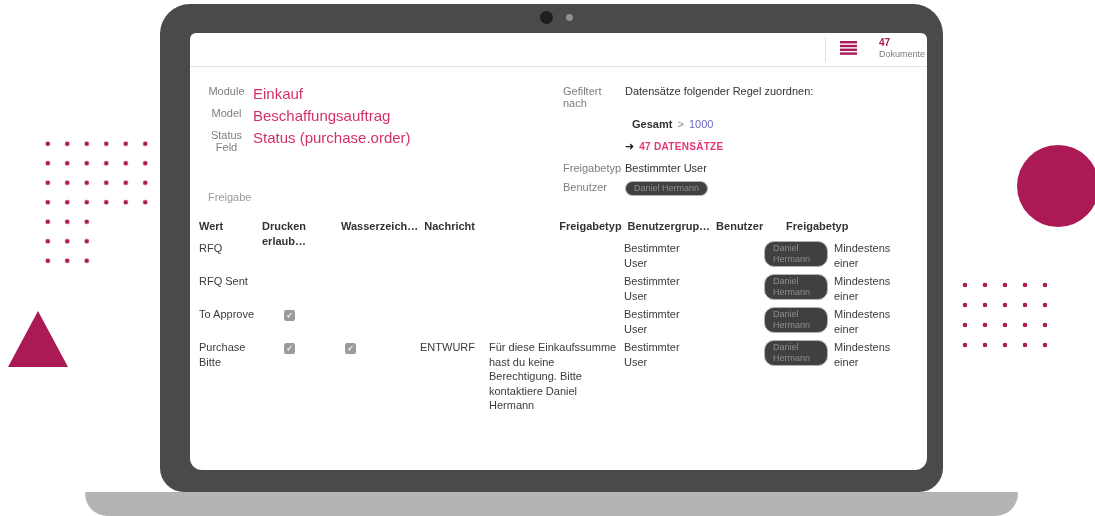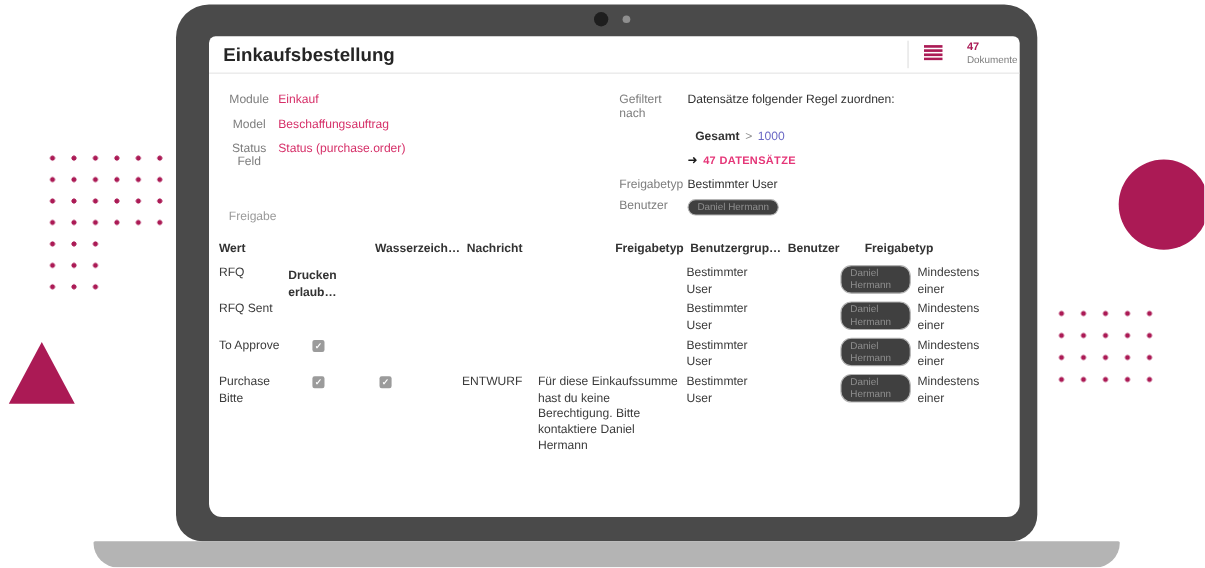--- a/index.html
+++ b/index.html
@@ -30,21 +30,21 @@
 
   .app-header{position:absolute;left:0;top:0;width:100%;height:33px;border-bottom:1px solid #E4E4E4;}
   .app-title{position:absolute;left:13px;top:0;line-height:33px;font-size:17px;font-weight:bold;color:#252525;}
   .hdr-divider{position:absolute;left:635px;top:4px;width:1px;height:25px;background:#DEDEDE;}
   .doc-btn{position:absolute;left:650px;top:4px;display:flex;gap:22px;cursor:pointer;}
   .doc-icon{margin-top:4px;}
   .doc-count{font-size:10px;font-weight:bold;color:#AB1A55;line-height:12px;}
   .doc-label{font-size:9px;color:#7d7d7d;line-height:11px;}
 
   .frm-label{color:#7D7D7D;font-size:11px;}
-  .frm-link{color:#D63069;font-size:11px;cursor:pointer;}
+  .frm-link{color:#D63069;font-size:15px;cursor:pointer;}
   .form-left{position:absolute;left:10px;top:52px;}
   .form-left .row{display:flex;height:22px;text-align:center;}
   .form-left .frm-label{width:53px;}
 
   .form-right{position:absolute;left:373px;top:52px;width:330px;font-size:11px;}
   .fr-row{display:flex;}
   .fr-label{width:62px;color:#7D7D7D;flex:0 0 62px;}
   .fr-value{color:#333;}
   .rule-line{margin:9px 0 0 69px;height:12px;}
   .rule-field{font-weight:bold;color:#333;}
@@ -85,21 +85,20 @@
   <div class="dots dots-right"></div>
 
   <div class="bezel"></div>
   <div class="cam-big"></div>
   <div class="cam-small"></div>
   <div class="base"></div>
 
   <div class="screen">
 
     <div class="app-header">
-      <div class="app-title">Einkaufsbestellung</div>
       <div class="hdr-divider"></div>
       <div class="doc-btn">
         <svg class="doc-icon" width="17" height="14" viewBox="0 0 17 14">
           <rect x="0" y="0" width="17" height="2.4" fill="#AB1A55"></rect>
           <rect x="0" y="3.8" width="17" height="2.4" fill="#AB1A55"></rect>
           <rect x="0" y="7.6" width="17" height="2.4" fill="#AB1A55"></rect>
           <rect x="0" y="11.4" width="17" height="2.4" fill="#AB1A55"></rect>
         </svg>
         <div>
           <div class="doc-count">47</div>
@@ -145,21 +144,21 @@
         <span class="fr-label">Benutzer</span>
         <span class="pill">Daniel Hermann</span>
       </div>
     </div>
 
     <div class="section-label">Freigabe</div>
 
     <div class="tbl">
       <div class="thead">
         <div class="cell c-wert">Wert</div>
-        <div class="cell c-de" style="padding-left:0;margin-top:25px;">Drucken erlaub…</div>
+        <div class="cell c-de" style="padding-left:0;">Drucken erlaub…</div>
         <div class="cell c-wz">Wasserzeich…</div>
         <div class="cell c-na">Nachricht</div>
         <div class="cell c-ft">Freigabetyp</div>
         <div class="cell c-bg">Benutzergrup…</div>
         <div class="cell c-bu">Benutzer</div>
         <div class="cell c-ft2">Freigabetyp</div>
 
       </div>
 
       <div class="trow">

